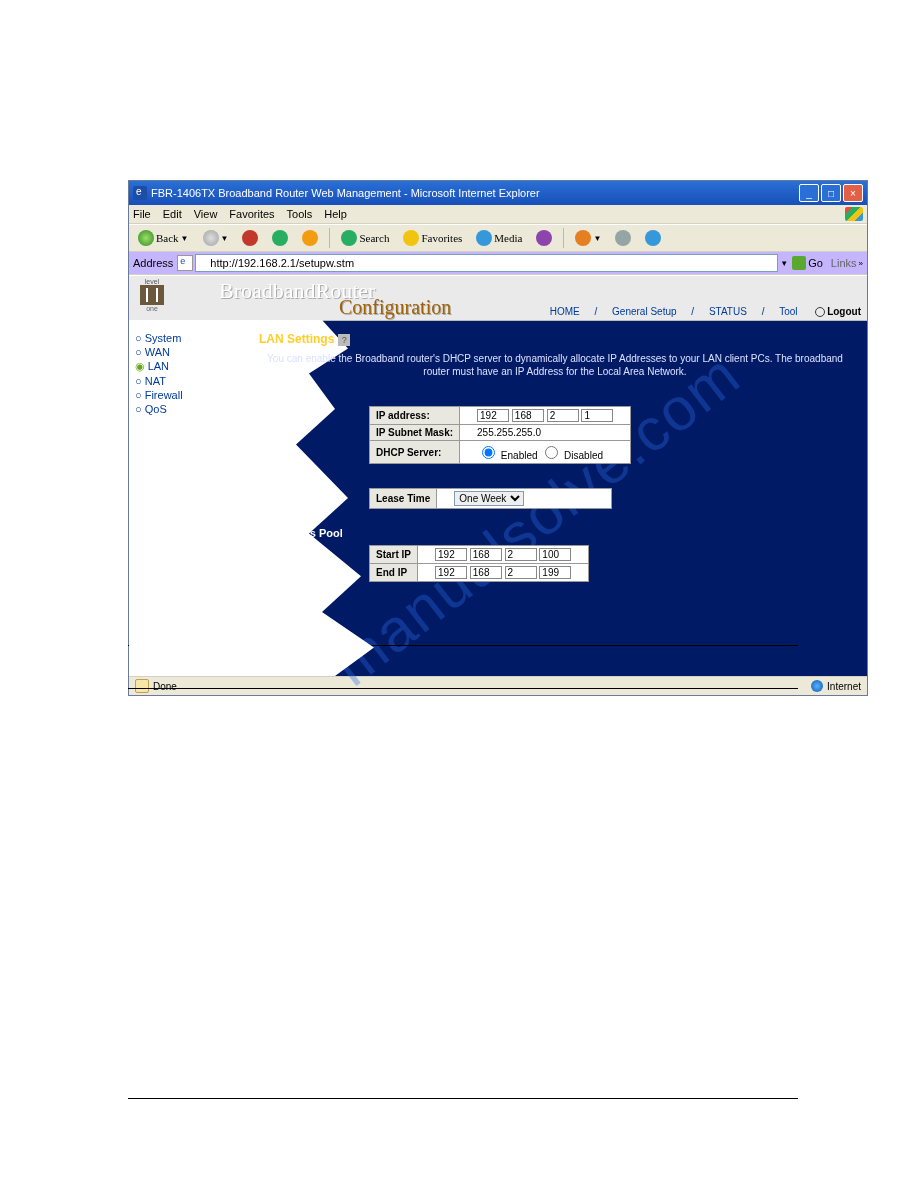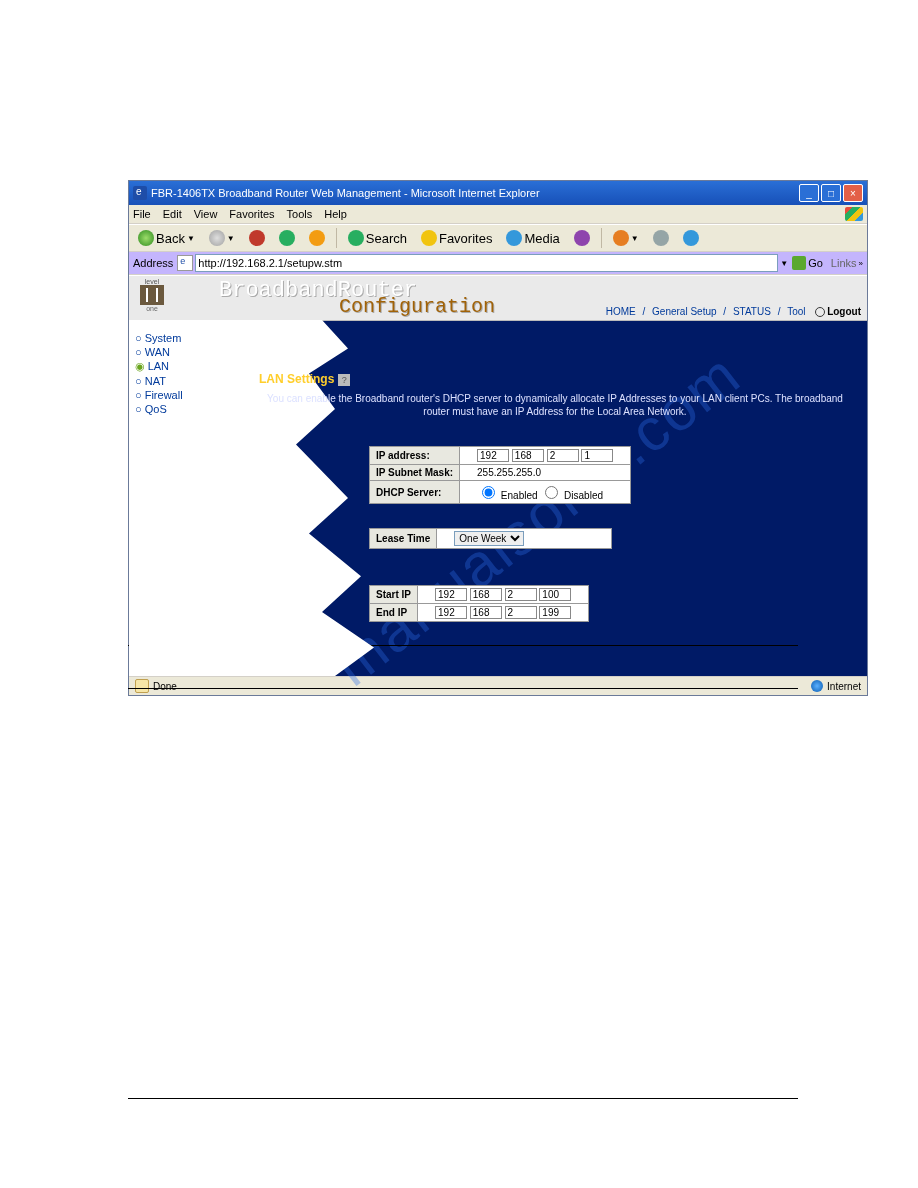--- a/index.html
+++ b/index.html
@@ -26,54 +26,54 @@
   .ic-refresh{background:#27ae60;}
   .ic-home{background:#f39c12;}
   .ic-search{background:#27ae60;}
   .ic-fav{background:#f1c40f;}
   .ic-media{background:#3498db;}
   .ic-hist{background:#8e44ad;}
   .ic-mail{background:#e67e22;}
   .ic-print{background:#95a5a6;}
   .ic-edit{background:#3498db;}
   .tb-sep{width:1px;height:20px;background:#c0b8a4;margin:0 2px;}
-  .tb-label{font-size:13px;margin-left:2px;}
+  .tb-label{font-size:11px;margin-left:2px;font-family:Liberation Serif, serif;}
   .drop{font-size:8px;margin-left:2px;}
   .addrbar{height:22px;background:#c4b5fd;border-bottom:1px solid #d4d0c8;display:flex;align-items:center;padding:0 4px;}
   .addrbar .lbl{margin-right:4px;}
   .addrbar .icon-page{width:14px;height:14px;background:#fff;border:1px solid #999;position:relative;margin-right:2px;}
   .addrbar .icon-page:before{content:"e";color:#1e4da8;font-size:9px;position:absolute;left:2px;top:0;}
-  .addrbar input{flex:1;height:16px;border:1px solid #7b9ebd;font-size:11px;padding:0 2px;background:#fff;}
+  .addrbar input{flex:1;height:16px;border:1px solid #7b9ebd;font-size:11px;padding:0 14px;background:#fff;}
   .go-btn{margin-left:4px;display:flex;align-items:center;}
   .go-ic{width:14px;height:14px;background:#5aa82f;border-radius:2px;margin-right:2px;}
   .links{margin-left:8px;color:#666;}
   
   .content-frame{height:400px;background:#001a66;position:relative;overflow:hidden;border-top:1px solid #fff;}
   .header-strip{height:44px;background:#eaeaea;border-bottom:1px solid #bbb;position:relative;}
   .logo{position:absolute;left:4px;top:2px;width:38px;height:38px;display:flex;flex-direction:column;align-items:center;}
   .logo-sq{width:24px;height:20px;background:#6b593e;position:relative;}
   .logo-sq:before,.logo-sq:after{content:"";position:absolute;background:#fff;width:2px;height:14px;top:3px;}
   .logo-sq:before{left:6px;}
   .logo-sq:after{left:16px;}
   .logo-txt{font-size:7px;color:#666;line-height:7px;text-align:center;}
-  .br-title{position:absolute;left:90px;top:2px;font-family:Liberation Mono, monospace;font-size:22px;color:#fff;text-shadow:1px 1px 0 #aaa;}
+  .br-title{position:absolute;left:90px;top:2px;font-family:Liberation Serif, serif;font-size:22px;color:#fff;text-shadow:1px 1px 0 #aaa;}
   .br-title .cfg{color:#a16207;font-size:20px;display:block;margin-left:120px;margin-top:-8px;}
   .hdr-links{position:absolute;right:6px;bottom:3px;font-size:10px;color:#003a9b;}
-  .hdr-links a{color:#003a9b;text-decoration:none;margin:0 4px;}
+  .hdr-links a{color:#003a9b;text-decoration:none;margin:0 12px;}
   .hdr-links .logout{color:#000;font-weight:bold;}
   .hdr-links .dot{display:inline-block;width:8px;height:8px;border:1px solid #3a3a3a;border-radius:50%;margin-right:2px;vertical-align:middle;}
   .body-area{position:absolute;top:44px;left:0;right:0;bottom:0;display:flex;}
   .sidebar{width:110px;background:#fff;padding:10px 6px;position:relative;z-index:2;}
   .nav-item{display:block;font-size:11px;color:#003a9b;margin:2px 0;cursor:pointer;}
   .nav-item:before{content:"○ ";color:#003a9b;}
   .nav-item.active:before{content:"◉ ";color:#6aa51e;}
   .main{flex:1;position:relative;color:#fff;}
   .wave-bg{position:absolute;left:-20px;top:0;bottom:0;width:260px;background:#fff;clip-path:polygon(0 0,35% 0,45% 8%,30% 15%,40% 25%,25% 35%,45% 50%,30% 60%,50% 72%,35% 82%,55% 92%,40% 100%,0 100%);opacity:1;z-index:1;}
   .main-inner{position:relative;z-index:5;padding:12px 16px 0 8px;}
-  .section-title{color:#ffce2b;font-weight:bold;font-size:12px;margin-top:40px;}
+  .section-title{color:#ffce2b;font-weight:bold;font-size:12px;}
   .section-title .q{display:inline-block;width:12px;height:12px;background:#bbb;color:#555;font-size:9px;text-align:center;line-height:12px;margin-left:4px;font-weight:normal;}
   .desc{font-size:10px;color:#dce1ff;margin:6px 0 10px 0;line-height:13px;text-align:center;}
   .subhead{color:#fff;font-weight:bold;font-size:11px;margin:6px 0;}
   .form-block{margin-left:110px;}
   .form-table{border-collapse:collapse;}
   .form-table td{padding:2px 4px;}
   .form-table td.lbl{background:#e8e8e0;border:1px solid #999;color:#000;font-size:10px;font-weight:bold;white-space:nowrap;padding:2px 6px;}
   .form-table td.val{background:#ffffff;border:1px solid #999;color:#000;font-size:10px;padding:2px 17px;}
   .oct{width:26px;font-size:10px;border:1px solid #888;padding:0 2px;}
   .sel{font-size:10px;border:1px solid #7b9ebd;}

